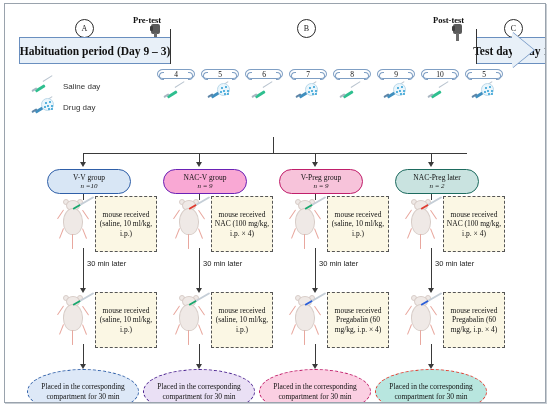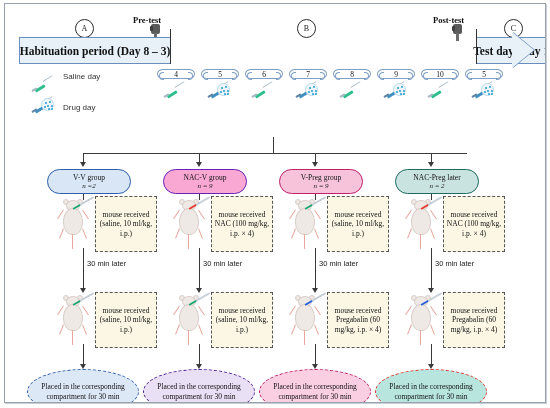--- a/index.html
+++ b/index.html
@@ -228,21 +228,21 @@
 
   <div class="tt-label" style="left:428px;top:11px;">Post-test</div>
   <div class="camera" style="left:447px;top:20px;">
     <div class="body"></div>
       <div class="lens"></div>
       <div class="stem"></div>
   </div>
 
   <div class="arrowbar">
     <div class="bar-seg" style="left:0px;width:152px;">
-      <span>Habituation period (Day 8 – 3)</span>
+      <span>Habituation period (Day 9 – 3)</span>
     </div>
     <div class="bar-seg" style="left:458px;width:78px;border-left:none;border-right:none;">
       <span>Test day (Day 12)</span>
     </div>
     <div class="bar-tip"></div>
     <div class="tick-v" style="left:151px;top:-8px;height:35px;"></div>
     <div class="tick-v" style="left:457px;top:-8px;height:35px;"></div>
   </div>
 
   <div id="days-layer">
@@ -330,21 +330,21 @@
           <i style="left: 9px; top: 9px;"></i>
         </div>
       </div>
     </div>
 
   <div class="syr saline" style="left:26px;top:74px;">
     <div class="needle"></div>
       <div class="barrel"></div>
       <div class="plunger"></div>
   </div>
-  <div class="legend-item" style="left:58px;top:68px;">Saline day</div>
+  <div class="legend-item" style="left:58px;top:78px;">Saline day</div>
 
   <div class="syr drug" style="left:26px;top:95px;">
     <div class="needle"></div>
       <div class="barrel"></div>
       <div class="plunger"></div>
     <div class="vial">
       <i style="left:3px;top:3px"></i>
         <i style="left:7px;top:2px"></i>
         <i style="left:5px;top:6px"></i>
       <i style="left:9px;top:6px"></i>
@@ -356,21 +356,21 @@
   <div class="legend-item" style="left:58px;top:99px;">Drug day</div>
 
   <div class="ln v" style="left:268px;top:133px;height:17px;"></div>
   <div class="ln h" style="left:78px;top:149px;width:384px;"></div>
 
   <div id="groups-layer">
       <div class="ln v" style="left:78px;top:149px;height:10px;"></div>
       <div class="arrhead" style="left:75px;top:158px;"></div>
       <div class="grouppill" style="left:42px;top:165px;background:#d8e6f5;border:1.6px solid #2f5fa8;">
         <span>V-V group</span>
-        <span class="nn">n =2</span>
+        <span class="nn">n =10</span>
       </div>
       <div class="ln v" style="left:78px;top:190px;height:6px;"></div>
       <div style="position:absolute;left:48px;top:194px;">
         <div class="mouse">
           <div class="ear l"></div>
           <div class="ear r"></div>
           <div class="head"></div>
           <div class="body"></div>
           <div class="limb fl"></div>
           <div class="limb fr"></div>

